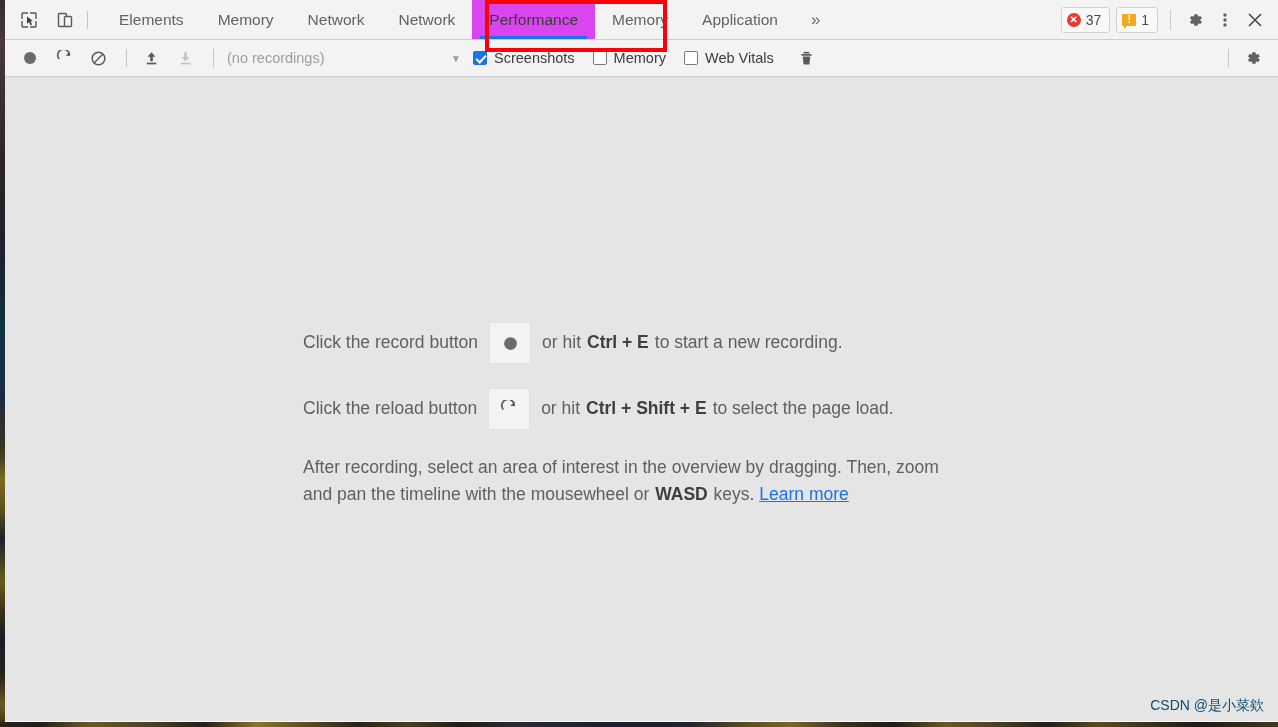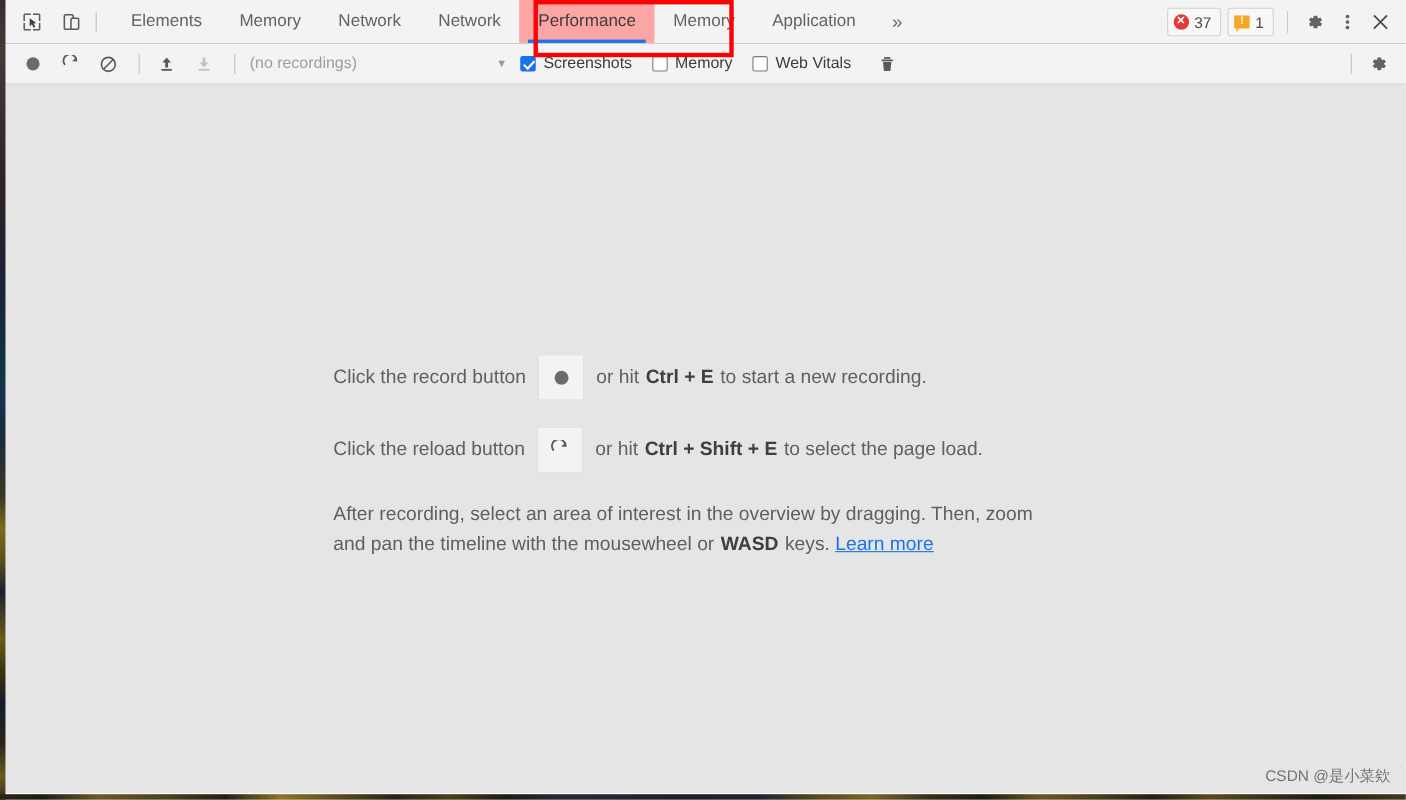--- a/index.html
+++ b/index.html
@@ -92,21 +92,21 @@
     align-items: center;
     padding: 0 17px;
     font-size: 15.5px;
     color: #5f6368;
     white-space: nowrap;
     height: 100%;
     box-sizing: border-box;
   }
   .tab.active {
     color: #3b3b3b;
-    background: #fca5a5;
+    background: #d946ef;
   }
   .tab.active::after {
     content: "";
     position: absolute;
     left: 8px; right: 8px;
     bottom: 0;
     height: 3px;
     background: #1a73e8;
   }
   .more-tabs {
@@ -315,21 +315,21 @@
     color: #1a73e8;
     text-decoration: underline;
   }
 
   
   #watermark {
     position: absolute;
     right: 14px;
     bottom: 12px;
     font-size: 14px;
-    color: #737373;
+    color: #0c4a6e;
     z-index: 50;
     white-space: nowrap;
     text-align: center;
   }
   svg { display: block; }
 </style>
 </head>
 <body>
 
 <div id="page-sliver-left"></div>

